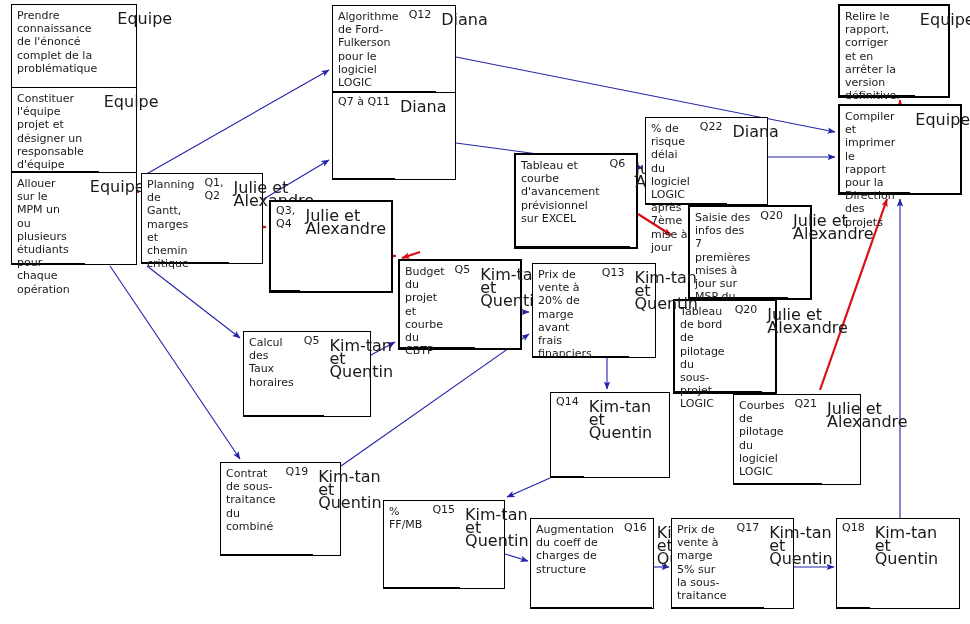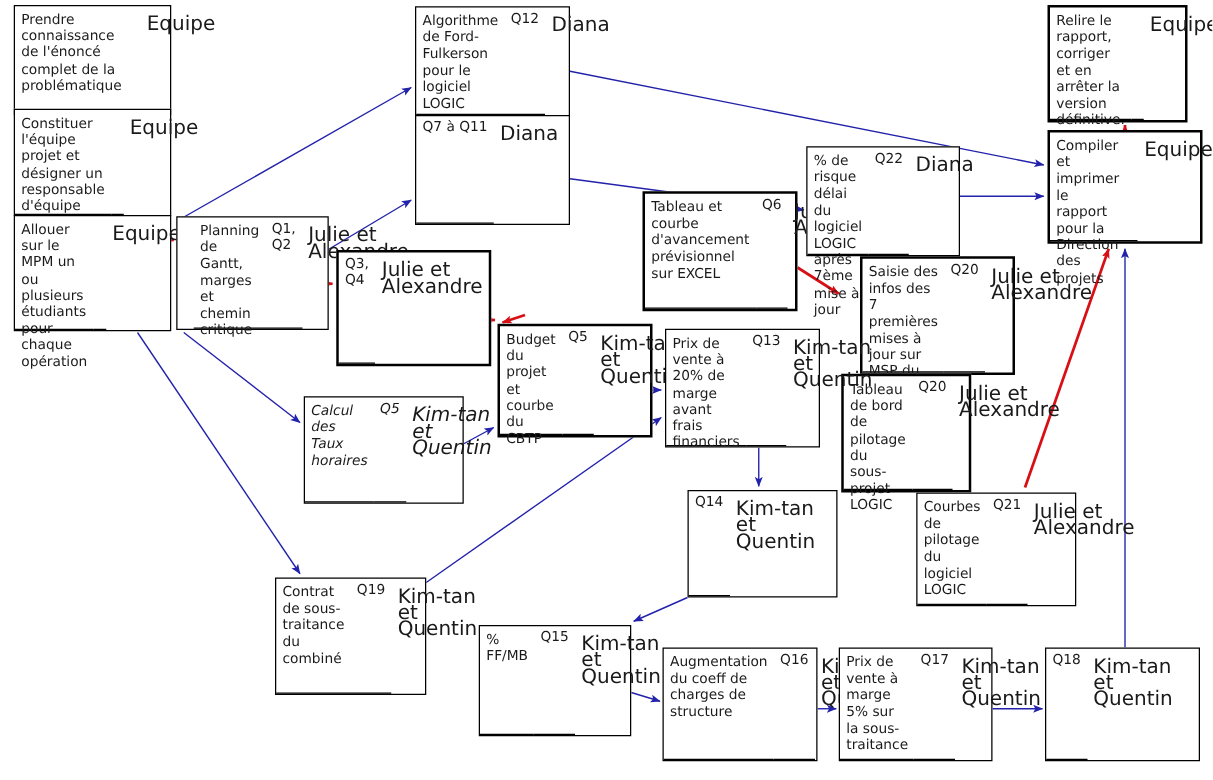--- a/index.html
+++ b/index.html
@@ -114,21 +114,21 @@
       <div class="node" style="left: 11px; top: 87px; width: 126px; height: 86px;">
         <div class="title">Constituer l'équipe projet et désigner un responsable d'équipe</div>
         <div class="code"></div>
         <div class="owner">Equipe</div>
       </div>
       <div class="node" style="left: 11px; top: 172px; width: 126px; height: 93px;">
         <div class="title">Allouer sur le MPM un ou plusieurs étudiants pour chaque opération</div>
         <div class="code"></div>
         <div class="owner">Equipe</div>
       </div>
-      <div class="node" style="left: 141px; top: 173px; width: 122px; height: 91px; padding-left: 13px;">
+      <div class="node" style="left: 141px; top: 173px; width: 122px; height: 91px;">
         <div class="title">Planning de Gantt, marges et chemin critique</div>
         <div class="code">Q1, Q2</div>
         <div class="owner">Julie et Alexandre</div>
       </div>
       <div class="node thick" style="left: 269px; top: 200px; width: 124px; height: 93px;">
         <div class="code">Q3, Q4</div>
         <div class="owner">Julie et Alexandre</div>
       </div>
       <div class="node" style="left: 332px; top: 5px; width: 124px; height: 88px;">
         <div class="title">Algorithme de Ford-Fulkerson pour le logiciel LOGIC</div>
@@ -177,21 +177,21 @@
       <div class="node thick" style="left: 398px; top: 259px; width: 124px; height: 91px;">
         <div class="title"> Budget du projet et courbe du CBTP</div>
         <div class="code">Q5</div>
         <div class="owner">Kim-tan et Quentin</div>
       </div>
       <div class="node" style="left: 532px; top: 263px; width: 124px; height: 95px;">
         <div class="title">Prix de vente à 20% de marge avant frais financiers</div>
         <div class="code">Q13</div>
         <div class="owner">Kim-tan et Quentin</div>
       </div>
-      <div class="node" style="left: 243px; top: 317px; width: 128px; height: 86px; font-style: italic;">
+      <div class="node" style="left: 243px; top: 331px; width: 128px; height: 86px;">
         <div class="title">Calcul des Taux horaires</div>
         <div class="code">Q5</div>
         <div class="owner">Kim-tan et Quentin</div>
       </div>
       <div class="node" style="left: 550px; top: 392px; width: 120px; height: 86px;">
         <div class="code">Q14</div>
         <div class="owner">Kim-tan et Quentin</div>
       </div>
       <div class="node" style="left: 220px; top: 462px; width: 121px; height: 94px;">
         <div class="title">Contrat de sous-traitance du combiné</div>

